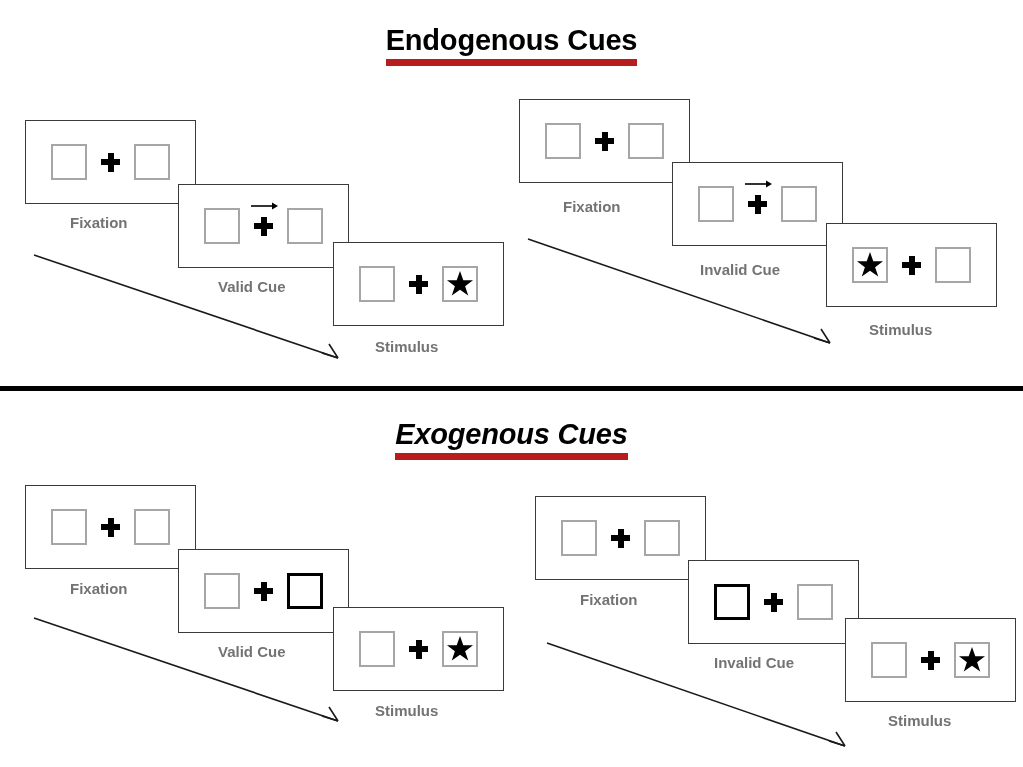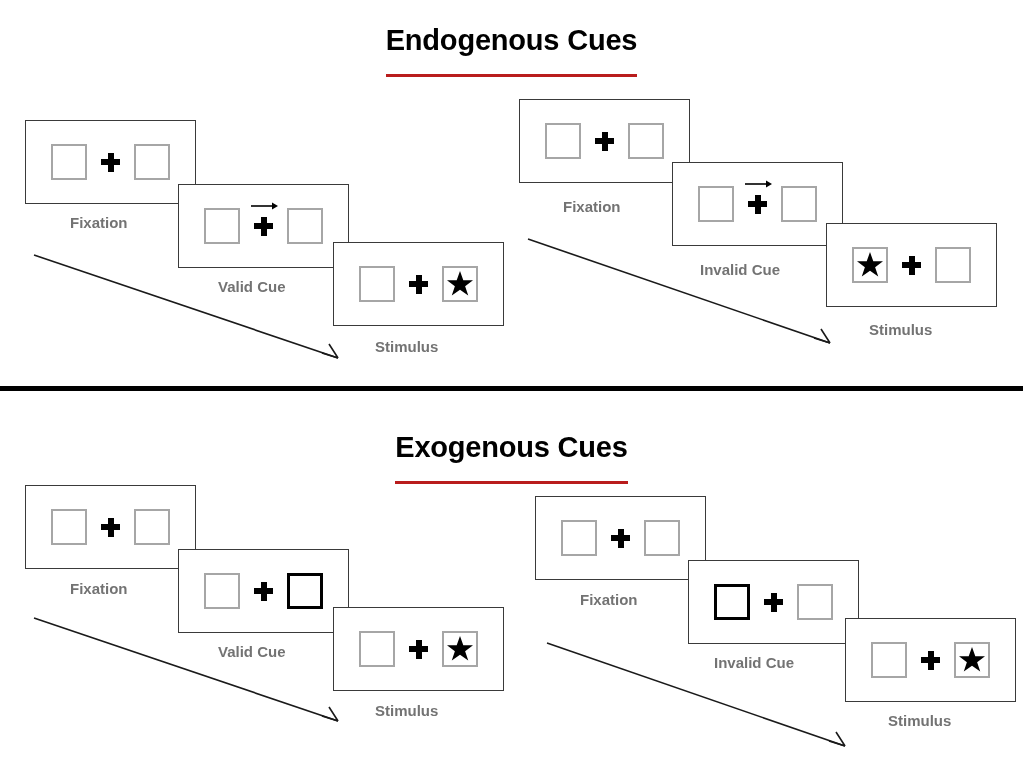--- a/index.html
+++ b/index.html
@@ -20,22 +20,22 @@
   .section-title {
     position: absolute;
     width: 100%;
     text-align: center;
     font-size: 29px;
     font-weight: bold;
     letter-spacing: -0.2px;
     color: #000000;
   }
   .section-title span {
-    border-bottom: 3px solid #b91c1c;
-    padding-bottom: 18px;
+    border-bottom: 7px solid #b91c1c;
+    padding-bottom: 3px;
   }
 
   
   .divider {
     position: absolute;
     left: 0;
     width: 1023px;
     height: 5px;
     background: #000000;
   }
@@ -234,21 +234,21 @@
 </div>
 <div class="caption" style="left:869px; top:321px;">Stimulus</div>
 
 <svg class="flow-arrow" style="left:500px; top:225px; width:370px; height:140px;" viewBox="0 0 370 140">
   <line x1="28" y1="14" x2="330" y2="118" stroke="#1a1a1a" stroke-width="1.6"></line>
   <path d="M330 118 L314 113 M330 118 L321 104" stroke="#1a1a1a" stroke-width="1.6" fill="none"></path>
 </svg>
 
 <div class="divider" style="top:386px;"></div>
 
-<div class="section-title" style="top:431px;">
+<div class="section-title" style="top:418px;font-style:italic;">
   <span>Exogenous Cues</span>
 </div>
 
 <div class="panel" style="left:25px; top:485px;">
   <div class="panel-inner">
     <div class="sq"></div>
     <div class="cross-wrap">
       <div class="cross"></div>
     </div>
     <div class="sq"></div>

